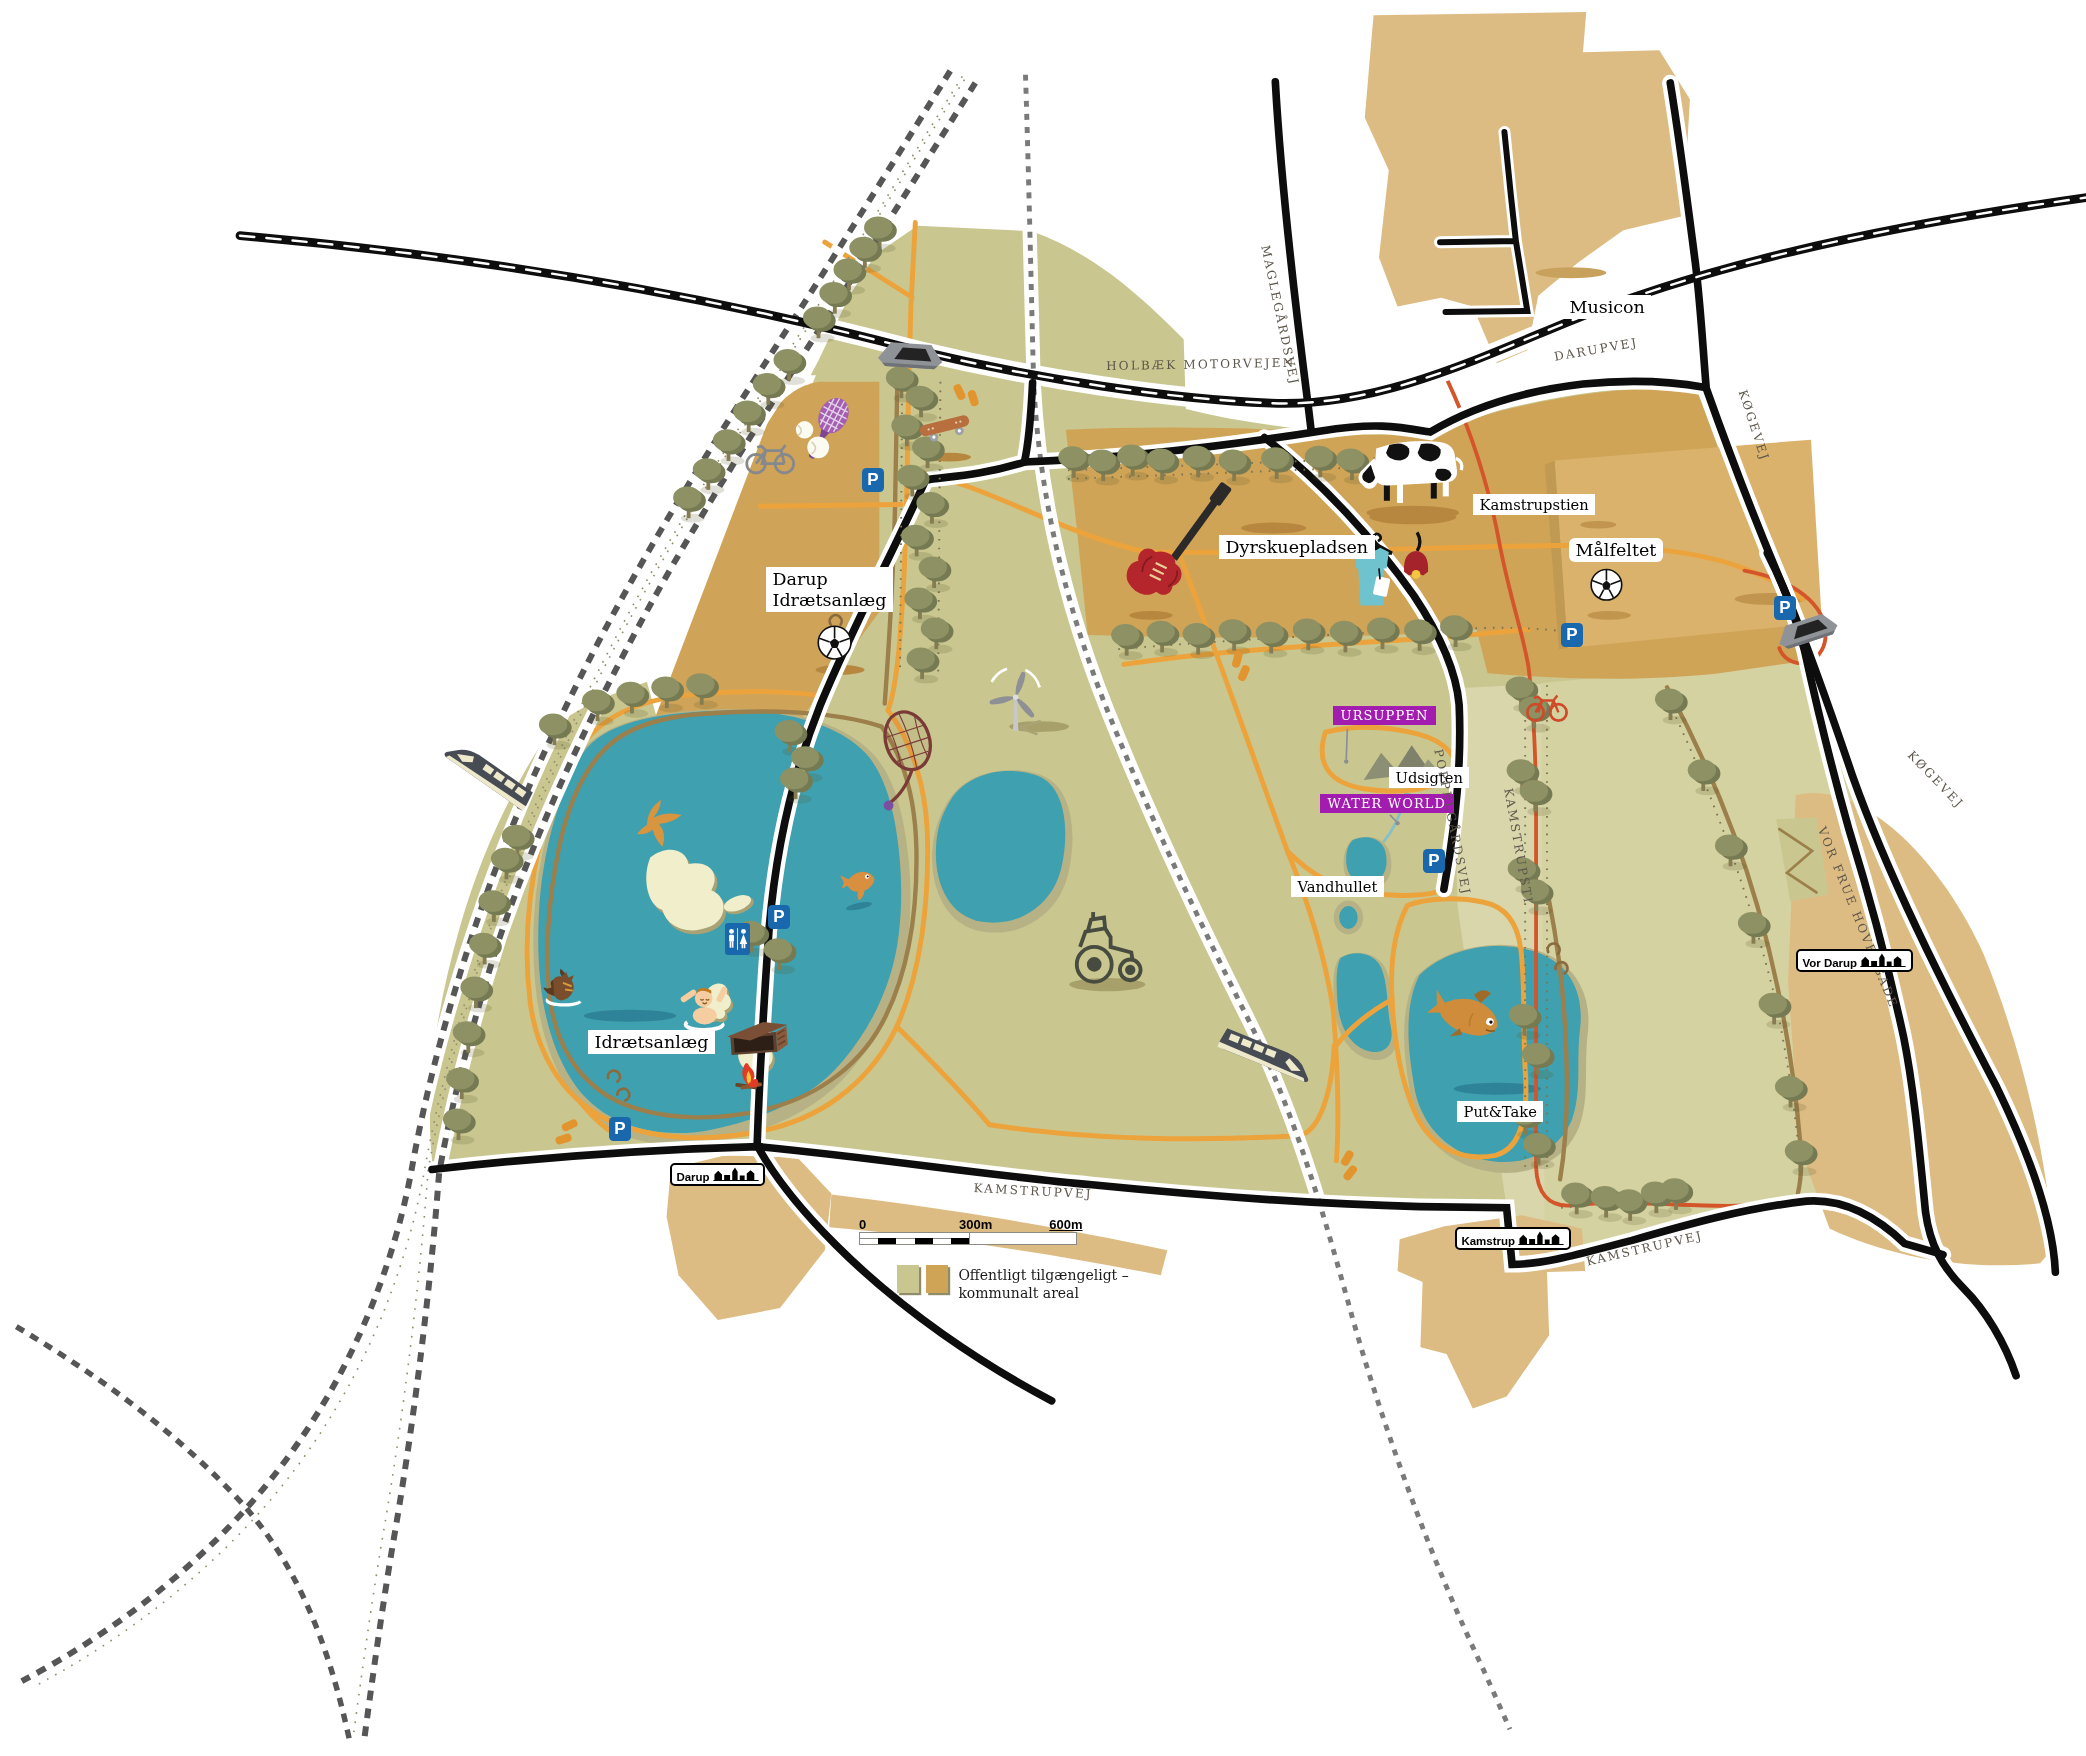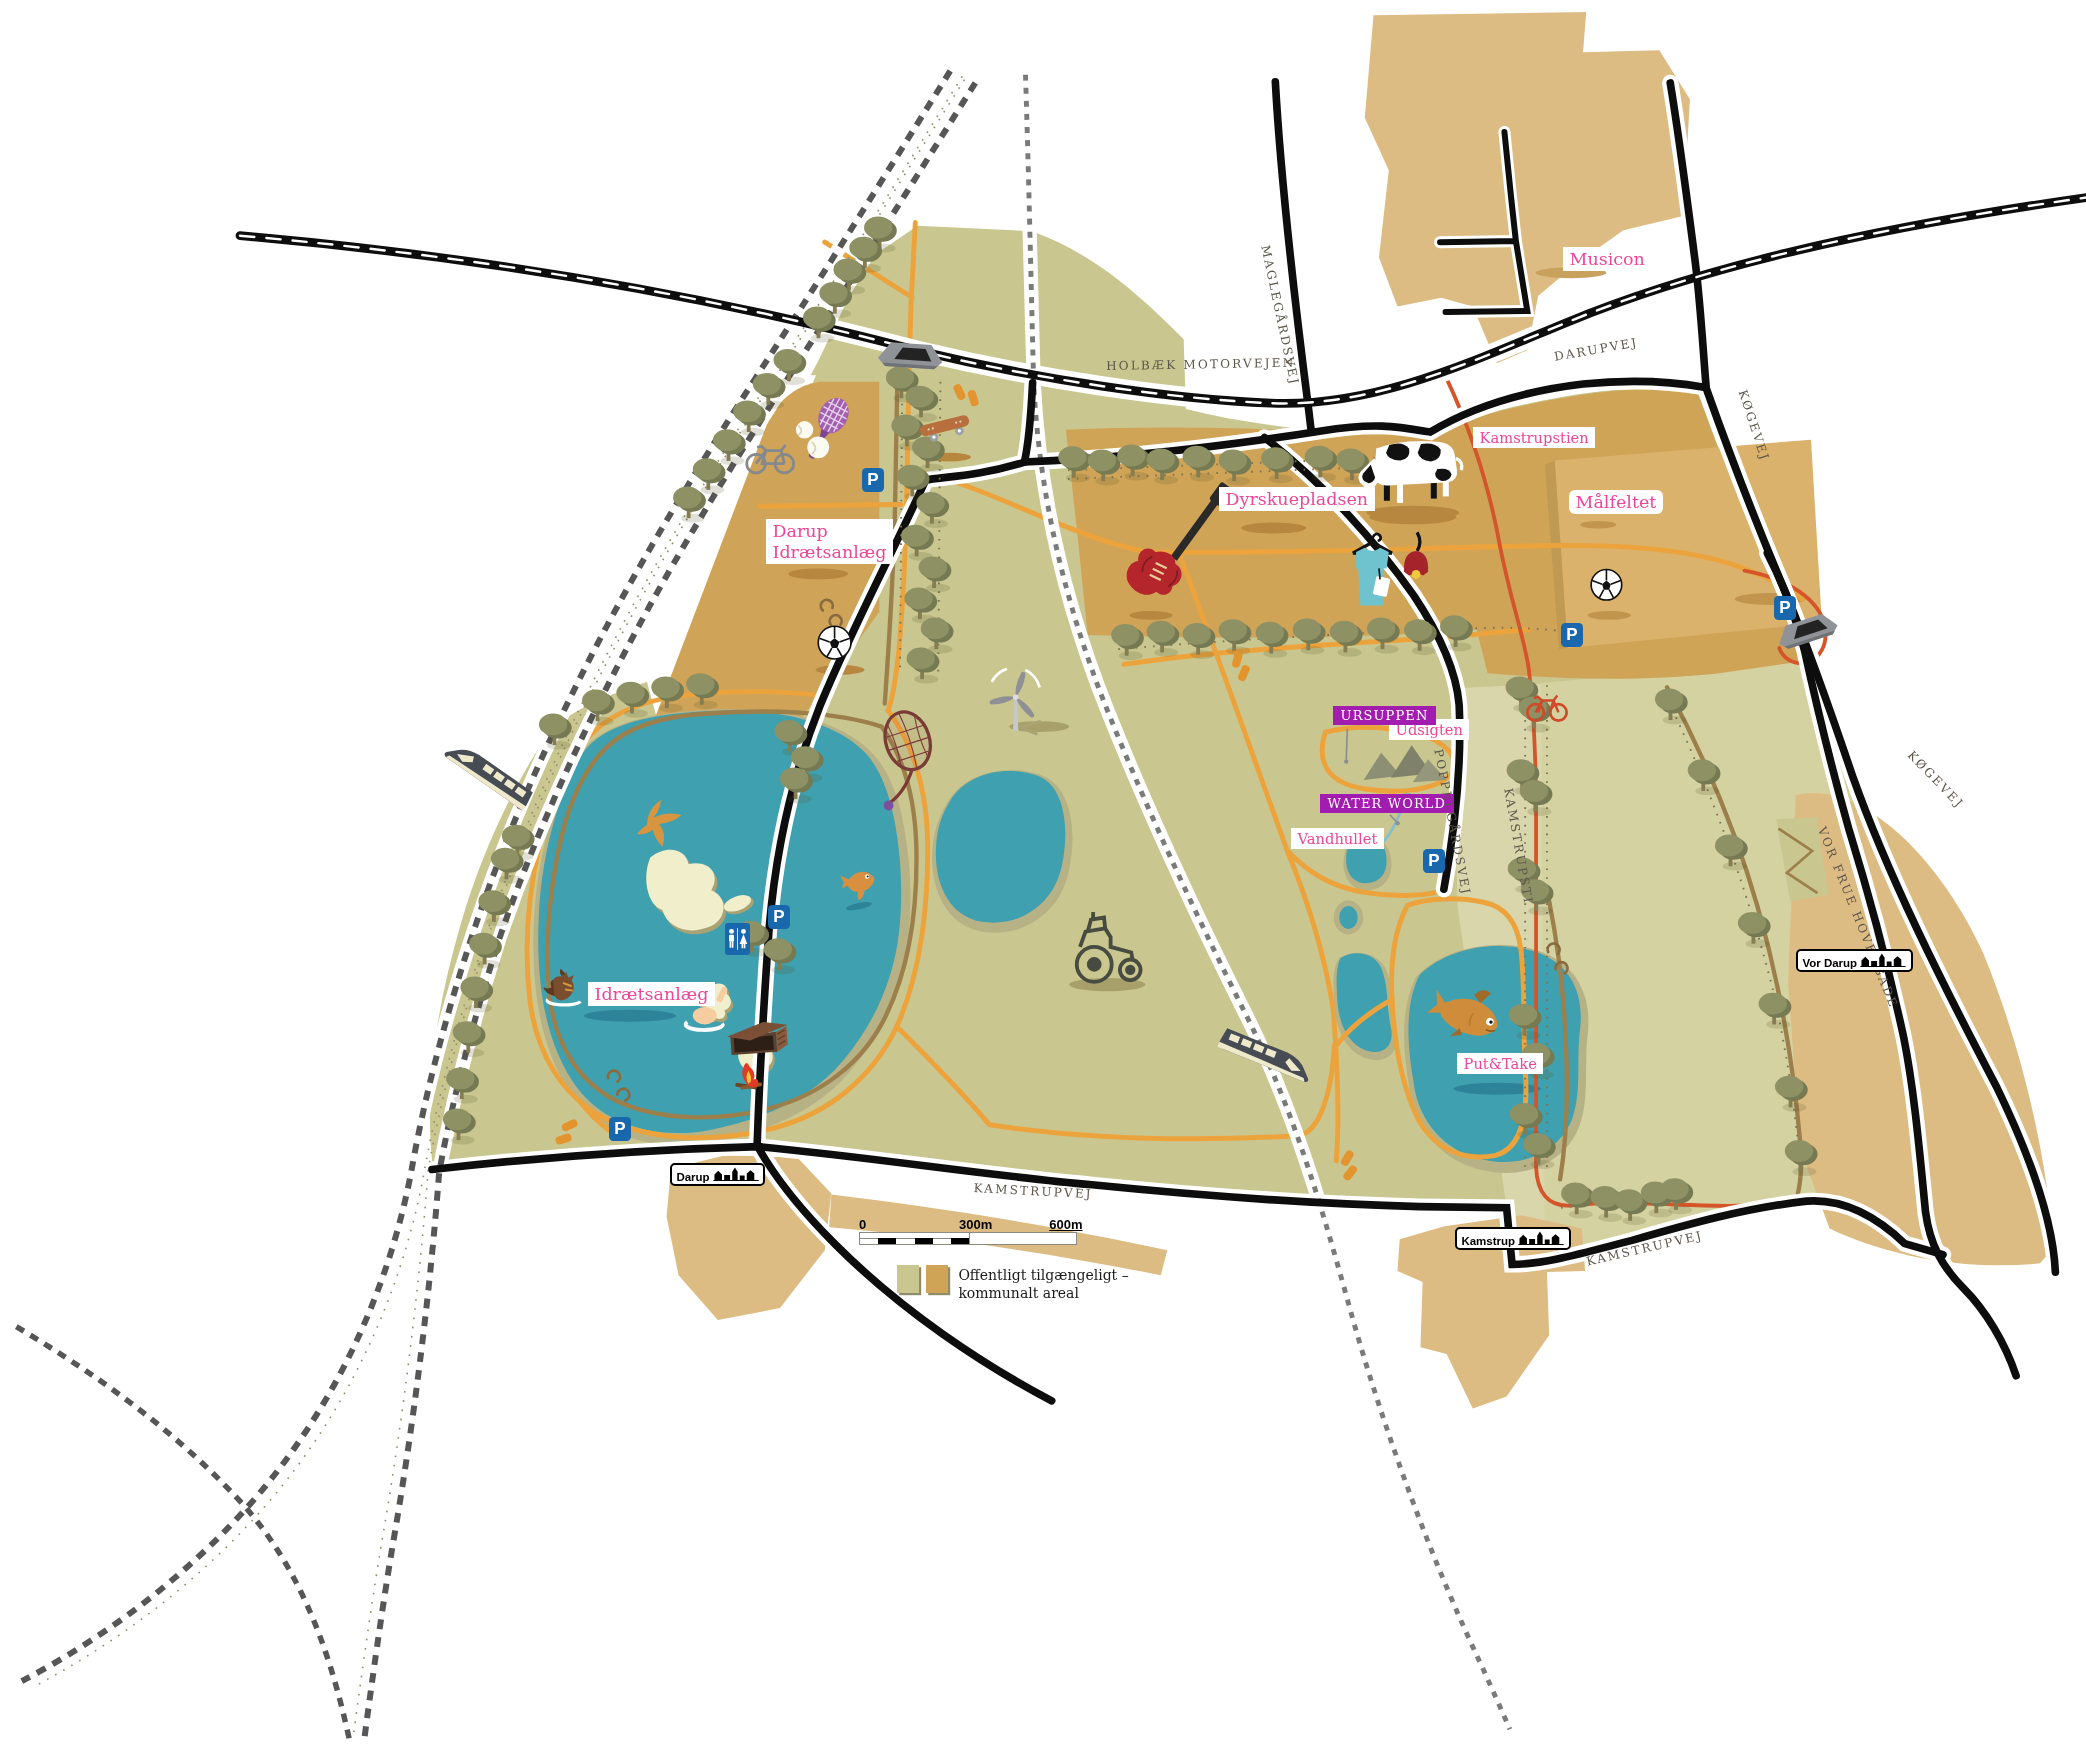--- a/index.html
+++ b/index.html
@@ -1,20 +1,20 @@
 <!DOCTYPE html>
 <html style="font-size:8.7px"><head>
 <meta charset="utf-8">
 <style>
   html,body{margin:0;padding:0;background:#fff;}
   #stage{position:relative;width:2087px;height:1757px;background:#fff;overflow:hidden;
          font-family:"DejaVu Serif",serif;}
   #mapsvg{position:absolute;left:0;top:0;}
-  .plate{position:absolute;background:#fff;color:#ec4899;padding:1.6px 6.5px;white-space:nowrap;
-         font-size:17.5px;line-height:1.2;}
+  .plate{position:absolute;background:#fff;color:#000000;padding:1.6px 6.5px;white-space:nowrap;
+         font-size:17.5px;line-height:1.2;margin-top:48px;}
   .plate.sm{font-size:14.7px;}
   .graytag{position:absolute;background:#a21caf;color:#fff;padding:2.2px 7.6px;font-size:13px;
            letter-spacing:1.1px;white-space:nowrap;}
   .roadlbl{position:absolute;color:#5d564b;font-size:12px;letter-spacing:2.2px;white-space:nowrap;
            transform-origin:left top;}
   .townsign{position:absolute;background:#fff;border:2.2px solid #000;border-radius:4.9px;
             padding:2.2px 4.4px 1.1px 4.4px;text-align:center;font-family:"Liberation Sans",sans-serif;
             font-weight:bold;font-size:11.5px;color:#000;line-height:1.05;}
   .psign{position:absolute;width:22px;height:24px;background:#1967ac;border-radius:4.4px;color:#fff;
          display:flex;align-items:center;justify-content:center;
@@ -917,21 +917,21 @@
         <path d="M2470,1336 L2468,1392" stroke="#8a8e94" stroke-width="3"></path>
         <circle cx="2468" cy="1396" r="4" fill="#8a8e94"></circle>
         <path d="M2548,1494 L2560,1506" stroke="#8a8e94" stroke-width="3"></path>
         <circle cx="2562" cy="1509" r="4" fill="#8a8e94"></circle>
       </g>
     </svg>
 
 <div class="plate" style="left:1563px;top:247px;">Musicon</div>
 <div class="plate" style="left:1219px;top:487px;">Dyrskuepladsen</div>
 <div class="plate" style="left:1569px;top:490px;border-radius:6px;">Målfeltet</div>
-<div class="plate sm" style="left:1473px;top:427px;">Kamstrupstien</div>
+<div class="plate sm" style="left:1473px;top:446px;">Kamstrupstien</div>
 <div class="plate" style="left:766px;top:519px;">
   <div>Darup</div>
   <div>Idrætsanlæg</div>
 </div>
 <div class="plate" style="left:588px;top:982px;">Idrætsanlæg</div>
 <div class="plate sm" style="left:1389px;top:719px;">Udsigten</div>
 <div class="plate sm" style="left:1291px;top:828px;">Vandhullet</div>
 <div class="plate sm" style="left:1457px;top:1053px;">Put&amp;Take</div>
 <div class="graytag" style="left:1333px;top:706px;">URSUPPEN</div>
 <div class="graytag" style="left:1320px;top:794px;">WATER WORLD</div>

